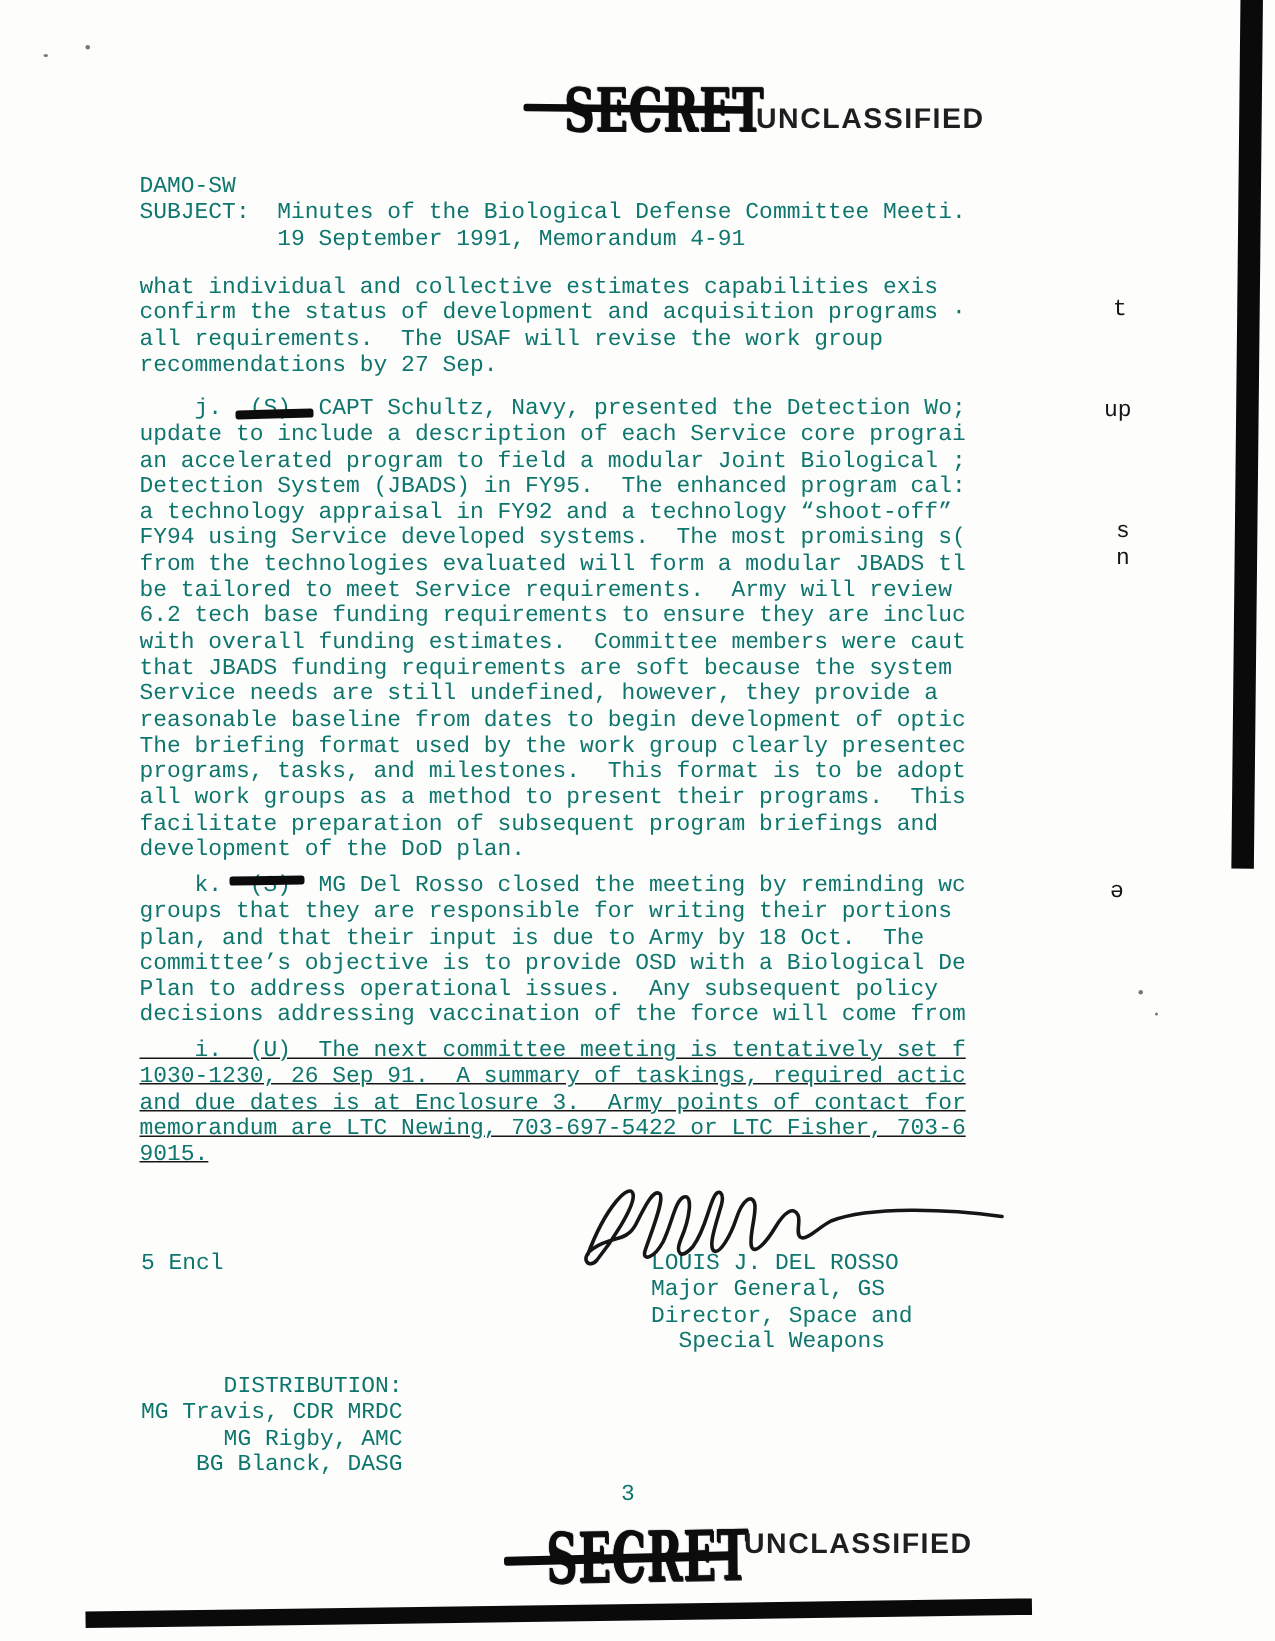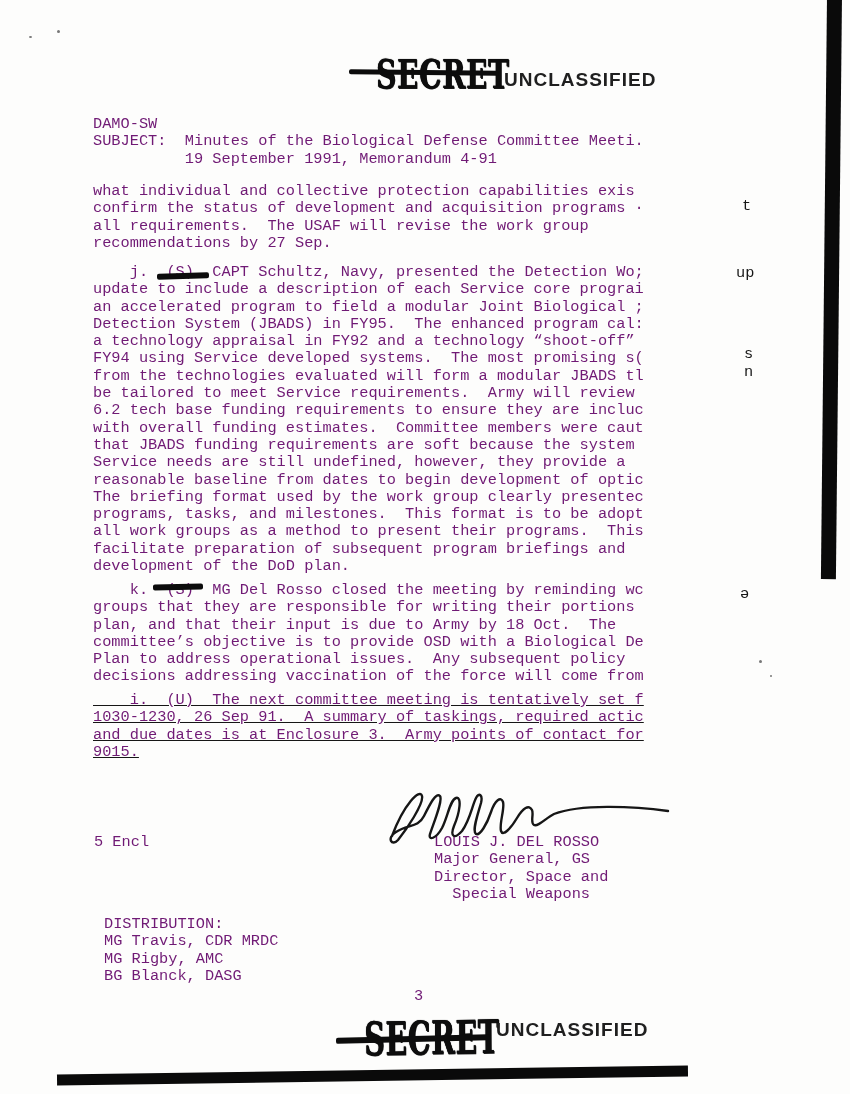--- a/index.html
+++ b/index.html
@@ -5,21 +5,21 @@
   html,body { margin:0; padding:0; background:#ffffff; }
   .page {
     position:relative; width:850px; height:1094px;
     background:#fdfdfc; overflow:hidden;
     font-family:"Liberation Mono", monospace; color:#161616;
   }
   .tblock { position:absolute; }
   .line {
     font-family:"Liberation Mono", monospace;
     font-size:15.3px; line-height:17.3px; height:17.3px;
-    white-space:pre; color:#701a75;
+    white-space:pre; color:#0f766e;
   }
   .frag {
     position:absolute; font-family:"Liberation Mono", monospace;
     font-size:15.3px; line-height:17.3px; white-space:pre; color:#161616;
   }
   .stamp-secret {
     position:absolute; font-family:"DejaVu Serif", serif; font-weight:700;
     color:#0d0d0d; transform-origin:left top; letter-spacing:1px;
     text-shadow:0 0 1px #000, 1px 1px 0 #1a1a1a;
   }
@@ -51,21 +51,21 @@
   <div class="strike" id="strike-top"></div>
   <div class="stamp-unclass" id="unclass-top">UNCLASSIFIED</div>
 
   <div>
       <div class="tblock" style="left: 93px; top: 116px;">
         <div class="line">DAMO-SW</div>
         <div class="line">SUBJECT:  Minutes of the Biological Defense Committee Meeti.</div>
         <div class="line">          19 September 1991, Memorandum 4-91</div>
       </div>
       <div class="tblock" style="left: 93px; top: 183px;">
-        <div class="line">what individual and collective protection capabilities exis</div>
+        <div class="line">what individual and collective estimates capabilities exis</div>
         <div class="line">confirm the status of development and acquisition programs ·</div>
         <div class="line">all requirements.  The USAF will revise the work group</div>
         <div class="line">recommendations by 27 Sep.</div>
       </div>
       <div class="tblock" style="left: 93px; top: 264px;">
         <div class="line">    j.  (S)  CAPT Schultz, Navy, presented the Detection Wo;</div>
         <div class="line">update to include a description of each Service core prograi</div>
         <div class="line">an accelerated program to field a modular Joint Biological ;</div>
         <div class="line">Detection System (JBADS) in FY95.  The enhanced program cal:</div>
         <div class="line">a technology appraisal in FY92 and a technology “shoot-off”</div>
@@ -88,32 +88,33 @@
         <div class="line">groups that they are responsible for writing their portions</div>
         <div class="line">plan, and that their input is due to Army by 18 Oct.  The</div>
         <div class="line">committee’s objective is to provide OSD with a Biological De</div>
         <div class="line">Plan to address operational issues.  Any subsequent policy</div>
         <div class="line">decisions addressing vaccination of the force will come from</div>
       </div>
       <div class="tblock" style="left: 93px; top: 692px; text-decoration: underline;">
         <div class="line">    i.  (U)  The next committee meeting is tentatively set f</div>
         <div class="line">1030-1230, 26 Sep 91.  A summary of taskings, required actic</div>
         <div class="line">and due dates is at Enclosure 3.  Army points of contact for</div>
+        <div class="line">memorandum are LTC Newing, 703-697-5422 or LTC Fisher, 703-6</div>
         <div class="line">9015.</div>
       </div>
       <div class="tblock" style="left: 94px; top: 834px;">
         <div class="line">5 Encl</div>
       </div>
       <div class="tblock" style="left: 434px; top: 834px;">
         <div class="line">LOUIS J. DEL ROSSO</div>
         <div class="line">Major General, GS</div>
         <div class="line">Director, Space and</div>
         <div class="line">  Special Weapons</div>
       </div>
-      <div class="tblock" style="left: 104px; top: 916px;">
+      <div class="tblock" style="left: 94px; top: 916px; text-align: right;">
         <div class="line">DISTRIBUTION:</div>
         <div class="line">MG Travis, CDR MRDC</div>
         <div class="line">MG Rigby, AMC</div>
         <div class="line">BG Blanck, DASG</div>
       </div>
       <div class="tblock" style="left: 414px; top: 988px;">
         <div class="line">3</div>
       </div>
       <div class="frag" style="left: 742px; top: 198px;">t</div>
       <div class="frag" style="left: 736px; top: 265px;">up</div>

